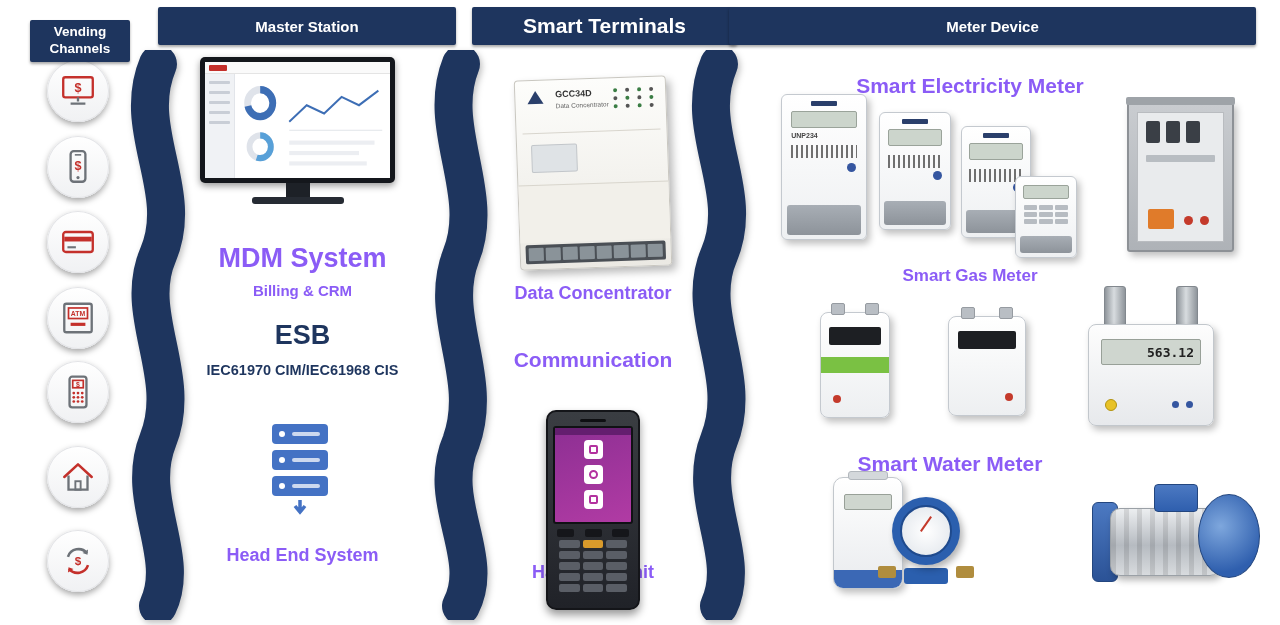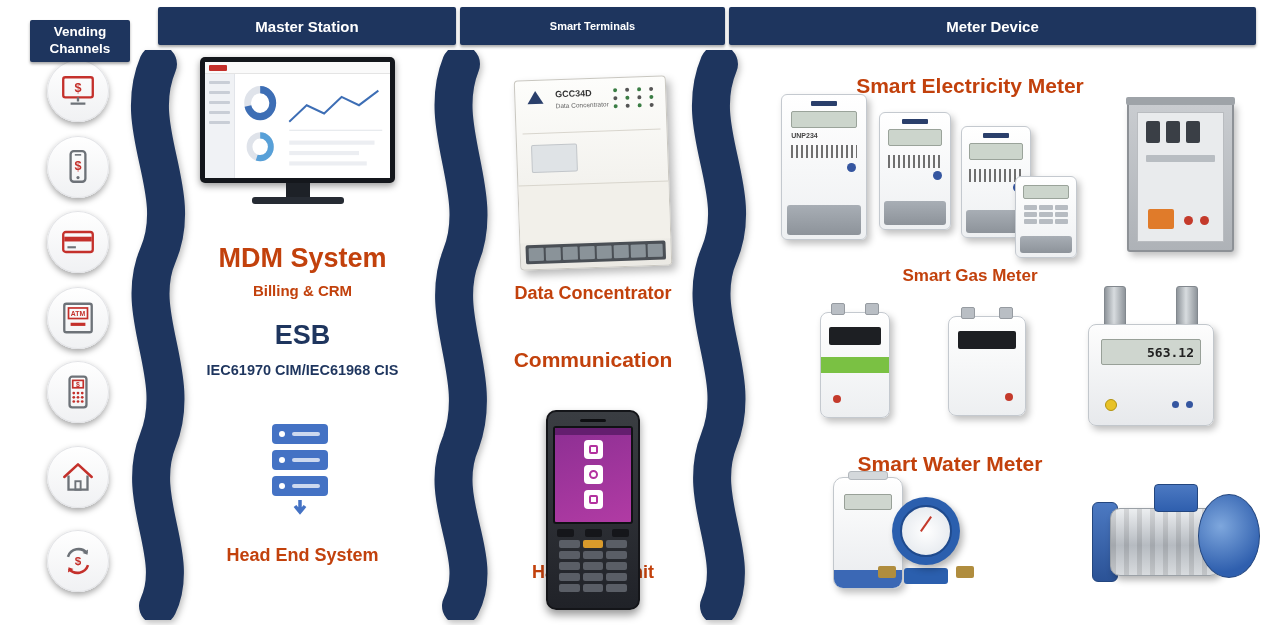--- a/index.html
+++ b/index.html
@@ -4,32 +4,32 @@
 <style>
   *{margin:0;padding:0;box-sizing:border-box}
   html,body{background:#fff}
   body{font-family:"Liberation Sans",sans-serif}
   .stage{position:relative;width:1280px;height:625px;background:#fff;overflow:hidden}
 
   
   .hdr{position:absolute;background:#1E355E;color:#fff;font-weight:700;display:flex;align-items:center;justify-content:center;text-align:center;border-radius:2px;box-shadow:0 2px 3px rgba(0,0,0,.35);z-index:4}
   .hdr.vend{left:30px;top:20px;width:100px;height:42px;font-size:13.5px;line-height:1.25}
   .hdr.mast{left:158px;top:7px;width:298px;height:38px;font-size:15px}
-  .hdr.term{left:460px;top:7px;width:265px;height:38px;font-size:11px}
+  .hdr.term{left:472px;top:7px;width:265px;height:38px;font-size:21px}
   .hdr.metr{left:729px;top:7px;width:527px;height:38px;font-size:15px}
 
   
   .band{position:absolute;top:50px;width:88px;height:570px;z-index:1;filter:drop-shadow(2px 3px 3px rgba(0,0,0,.25))}
   .band.a{left:114px}.band.b{left:417px}.band.c{left:675px}
 
   
   .vchan{position:absolute;left:47px;width:62px;height:62px;border-radius:50%;background:linear-gradient(#ffffff,#f0f1f3);box-shadow:0 3px 6px rgba(0,0,0,.35),inset 0 0 0 1px #e3e4e7;display:flex;align-items:center;justify-content:center;z-index:3}
 
   
-  .blab{position:absolute;color:#c2410c;font-weight:700;text-align:center;z-index:2}
+  .blab{position:absolute;color:#8b5cf6;font-weight:700;text-align:center;z-index:2}
   .nlab{position:absolute;color:#1E355E;font-weight:700;text-align:center;z-index:2}
 
   
   .monitor{position:absolute;left:200px;top:57px;width:195px;z-index:2}
   .mon-screen{height:126px;background:#14171c;border-radius:5px;padding:5px;box-shadow:0 3px 7px rgba(0,0,0,.4)}
   .mon-ui{position:relative;height:100%;background:#fff;overflow:hidden}
   .mon-top{position:absolute;top:0;left:0;right:0;height:12px;background:#fafafa;border-bottom:1px solid #e4e4e4}
   .mon-logo{position:absolute;top:3px;left:4px;width:18px;height:6px;background:#c4302b;border-radius:1px}
   .mon-side{position:absolute;top:12px;left:0;bottom:0;width:30px;background:#f0f2f5;border-right:1px solid #e2e5ea}
   .mon-item{height:3px;background:#c9ced6;margin:7px 4px 0;border-radius:1px}

